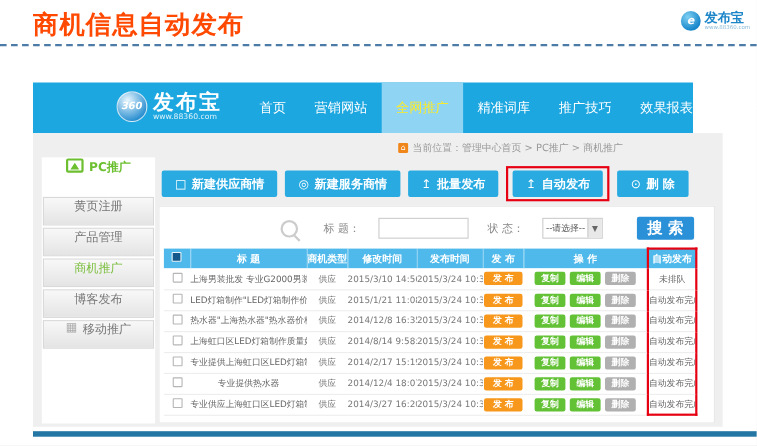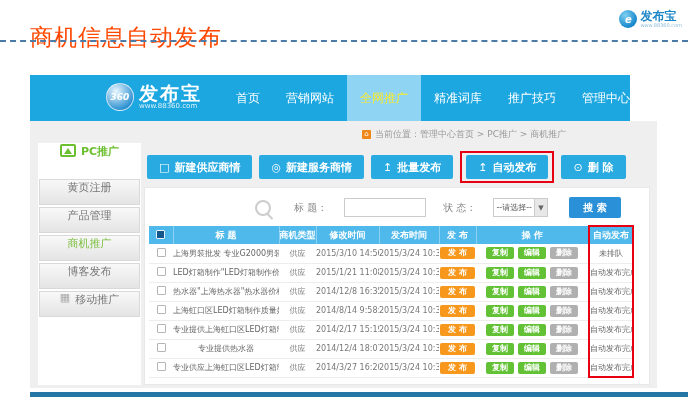--- a/index.html
+++ b/index.html
@@ -7,23 +7,22 @@
   body {
     position: relative;
     background: #ffffff;
     font-family: "DejaVu Sans", "Liberation Sans", sans-serif;
     overflow: hidden;
   }
 
   
   .page-title {
     position: absolute; left: 30px; top: 7px;
-    font-size: 23px; font-weight: normal; color: #ff4800;
+    font-size: 23px; font-weight: bold; color: #ff4800;
     letter-spacing: 1px;
-    margin-top: 15px;
   }
   .page-logo {
     position: absolute; right: 6px; top: 10px;
     display: flex; align-items: center; gap: 3px;
   }
   .page-logo .orb {
     width: 18px; height: 18px; border-radius: 50%;
     background: radial-gradient(circle at 35% 30%, #7fd0f2, #1787cb 70%);
     color: #fff; font-size: 10px; font-weight: bold; font-style: italic;
     display: flex; align-items: center; justify-content: center;
@@ -142,22 +141,22 @@
   .status-select {
     height: 19px; border: 1px solid #ccc; background: #fff;
     display: flex; align-items: center; cursor: pointer;
   }
   .status-select .val { font-size: 8px; color: #555; padding: 0 2px; white-space: nowrap; }
   .status-select .arr {
     width: 13px; height: 17px; background: #e8e8e8; border-left: 1px solid #ccc;
     font-size: 7px; color: #666; display: flex; align-items: center; justify-content: center;
   }
   .search-btn {
-    width: 52px; height: 21px; border: none; border-radius: 2px; margin-left: 4px;
-    background: #2a90d8; color: #fff; font-size: 10px; font-weight: bold; cursor: pointer;
+    width: 52px; height: 21px; border: none; border-radius: 2px; margin-left: 14px;
+    background: #2a90d8; color: #fff; font-size: 14px; font-weight: bold; cursor: pointer;
     font-family: inherit;
   }
 
   
   table.grid {
     margin: 7px 0 0 4px; border-collapse: collapse; table-layout: fixed;
     width: 484px; font-size: 8px;
   }
   .grid col.c-chk { width: 24px; } .grid col.c-title { width: 106px; }
   .grid col.c-type { width: 37px; } .grid col.c-mod { width: 63px; }
@@ -215,20 +214,21 @@
         <div class="n">发布宝</div>
         <div class="u">www.88360.com</div>
       </span>
     </div>
     <div class="nav-menu">
       <div class="nav-item">首页</div>
       <div class="nav-item">营销网站</div>
       <div class="nav-item active">全网推广</div>
       <div class="nav-item">精准词库</div>
       <div class="nav-item">推广技巧</div>
+      <div class="nav-item">效果报表</div>
       <div class="nav-item">管理中心</div>
     </div>
   </div>
 
   <div class="content-bg"></div>
 
   <div class="breadcrumb">
     <span class="home-ico">⌂</span>
     <span>当前位置：管理中心首页 &gt; PC推广 &gt; 商机推广</span>
   </div>

